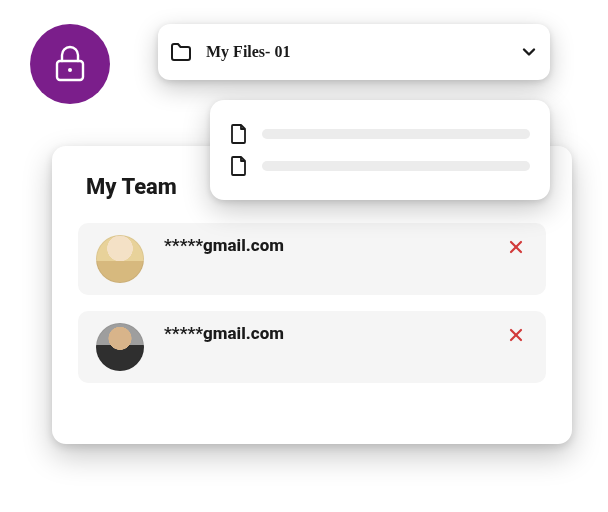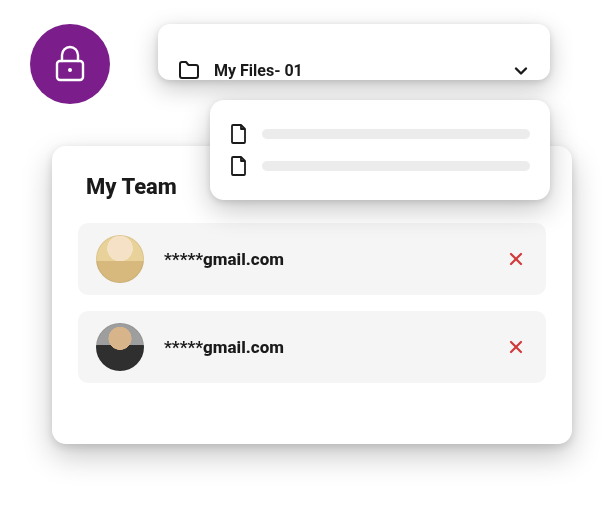--- a/index.html
+++ b/index.html
@@ -27,24 +27,25 @@
   .folder-select {
     position: absolute;
     top: 24px;
     left: 158px;
     width: 392px;
     height: 56px;
     background: #fff;
     border-radius: 12px;
     box-shadow: 0 8px 24px rgba(0,0,0,0.22), 0 2px 6px rgba(0,0,0,0.12);
     display: flex;
-    align-items: flex-end;
-    padding: 0 20px;
+    align-items: center;
+    padding: 0 12px;
     z-index: 4;
     cursor: pointer;
+    font-family: Liberation Serif, serif;
   }
   .folder-select .label {
     margin-left: 14px;
     font-weight: 700;
     font-size: 16px;
     color: #1a1a1a;
     flex: 1;
   }
   .dropdown-panel {
     position: absolute;
@@ -86,21 +87,21 @@
   }
   .team-title {
     font-size: 22px;
     font-weight: 800;
     color: #1a1a1a;
     margin-bottom: 24px;
     margin-left: 8px;
   }
   .member-row {
     display: flex;
-    align-items: center;
+    align-items: flex-start;
     background: #f5f5f5;
     border-radius: 10px;
     padding: 12px 18px;
     margin-bottom: 16px;
   }
   .avatar {
     width: 48px;
     height: 48px;
     border-radius: 50%;
     background: #ccc;

